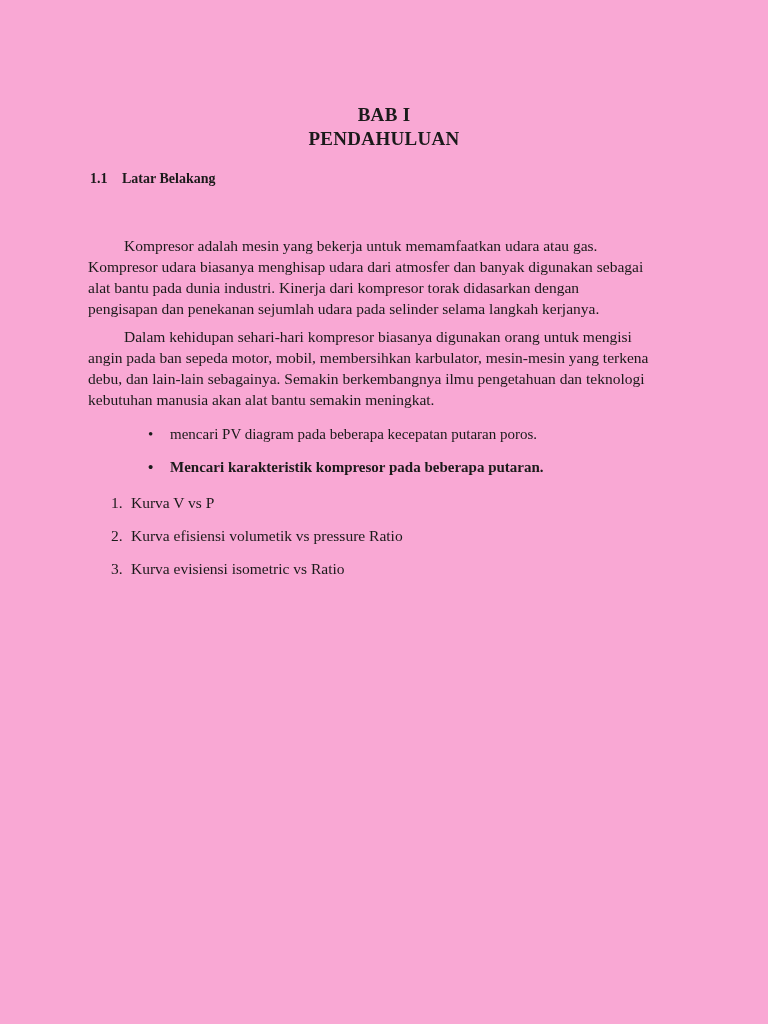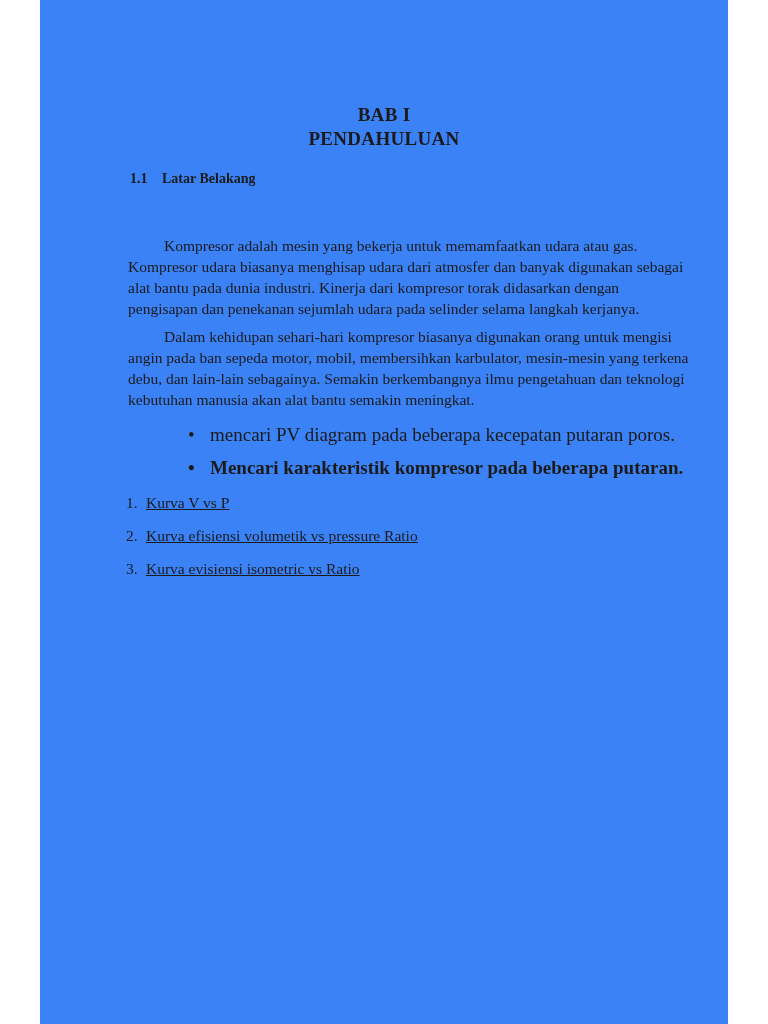--- a/index.html
+++ b/index.html
@@ -1,22 +1,22 @@
 <!DOCTYPE html>
 <html><head>
 <meta charset="utf-8">
 <style>
   * { margin: 0; padding: 0; box-sizing: border-box; }
   html, body { background: #ffffff; }
   .page {
     position: relative;
-    width: 688px;
+    width: 768px;
     height: 1024px;
     margin: 0 auto;
-    background: #3b82f6;
+    background: #f9a8d4;
     font-family: "Liberation Serif", "DejaVu Serif", serif;
     color: #1a1a1a;
     overflow: hidden;
   }
   .doc-title {
     padding-top: 103px;
     text-align: center;
     font-size: 19px;
     font-weight: bold;
     line-height: 24px;
@@ -37,31 +37,30 @@
     margin-right: 90px;
     font-size: 15.5px;
     line-height: 21px;
     white-space: pre;
     text-indent: 36px;
   }
   .para.first { margin-top: 45px; }
   .para.next { margin-top: 7px; }
   .bullet-item {
     margin-left: 148px;
-    font-size: 19px;
+    font-size: 15px;
     line-height: 21px;
   }
   .bullet-item.first { margin-top: 14px; }
   .bullet-item.next { margin-top: 12px; font-weight: bold; }
   .bullet-marker { display: inline-block; width: 22px; }
   .numbered-item {
-    margin-left: 86px;
+    margin-left: 111px;
     font-size: 15.5px;
     line-height: 21px;
-    text-decoration: underline;
   }
   .numbered-item.first { margin-top: 14px; }
   .numbered-item.next { margin-top: 12px; }
   .num-marker { display: inline-block; width: 20px; }
 </style>
 </head>
 <body>
 
 <div class="page">
 

